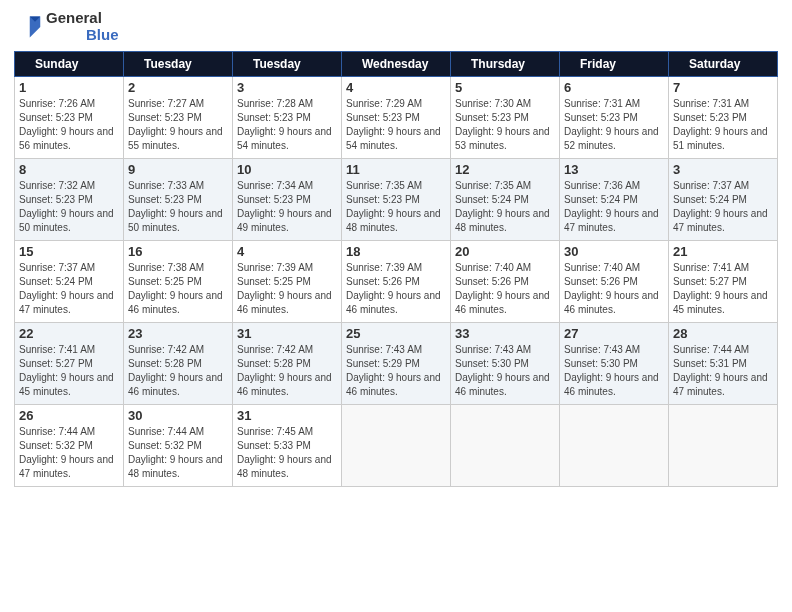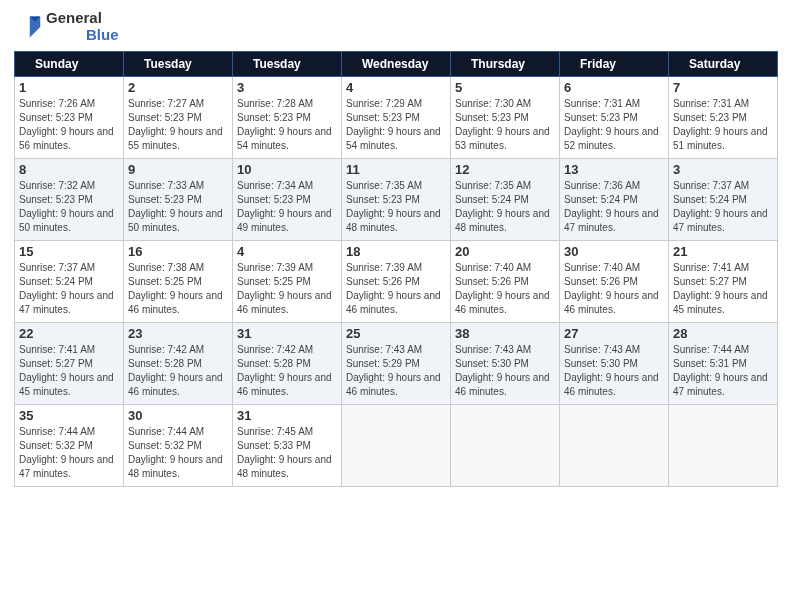--- a/index.html
+++ b/index.html
@@ -222,35 +222,35 @@
           </td>
           <td>
             <span class="day-num">31</span>
             <div class="day-info">Sunrise: 7:42 AM<br>Sunset: 5:28 PM<br>Daylight: 9 hours and 46 minutes.</div>
           </td>
           <td>
             <span class="day-num">25</span>
             <div class="day-info">Sunrise: 7:43 AM<br>Sunset: 5:29 PM<br>Daylight: 9 hours and 46 minutes.</div>
           </td>
           <td>
-            <span class="day-num">38</span>
+            <span class="day-num">33</span>
             <div class="day-info">Sunrise: 7:43 AM<br>Sunset: 5:30 PM<br>Daylight: 9 hours and 46 minutes.</div>
           </td>
           <td>
             <span class="day-num">27</span>
             <div class="day-info">Sunrise: 7:43 AM<br>Sunset: 5:30 PM<br>Daylight: 9 hours and 46 minutes.</div>
           </td>
           <td>
             <span class="day-num">28</span>
             <div class="day-info">Sunrise: 7:44 AM<br>Sunset: 5:31 PM<br>Daylight: 9 hours and 47 minutes.</div>
           </td>
         </tr>
         <tr>
           <td>
-            <span class="day-num">35</span>
+            <span class="day-num">26</span>
             <div class="day-info">Sunrise: 7:44 AM<br>Sunset: 5:32 PM<br>Daylight: 9 hours and 47 minutes.</div>
           </td>
           <td>
             <span class="day-num">30</span>
             <div class="day-info">Sunrise: 7:44 AM<br>Sunset: 5:32 PM<br>Daylight: 9 hours and 48 minutes.</div>
           </td>
           <td>
             <span class="day-num">31</span>
             <div class="day-info">Sunrise: 7:45 AM<br>Sunset: 5:33 PM<br>Daylight: 9 hours and 48 minutes.</div>
           </td>

